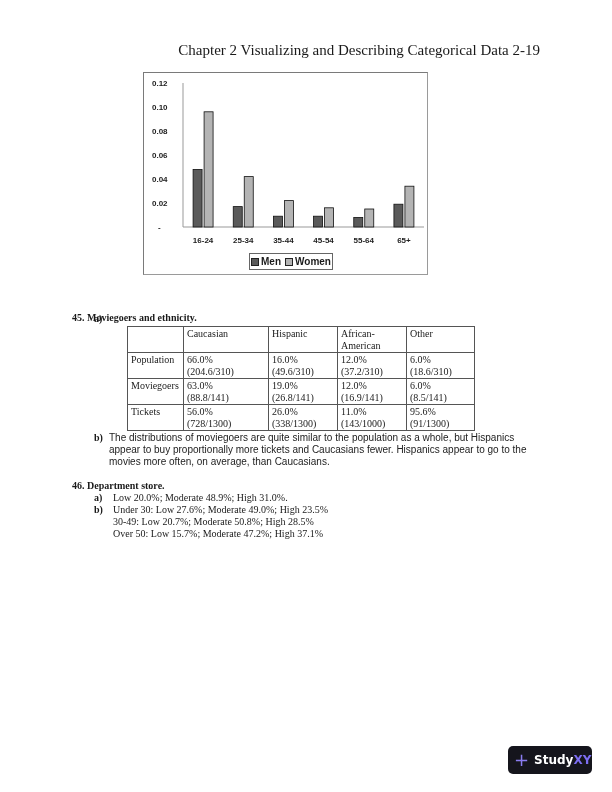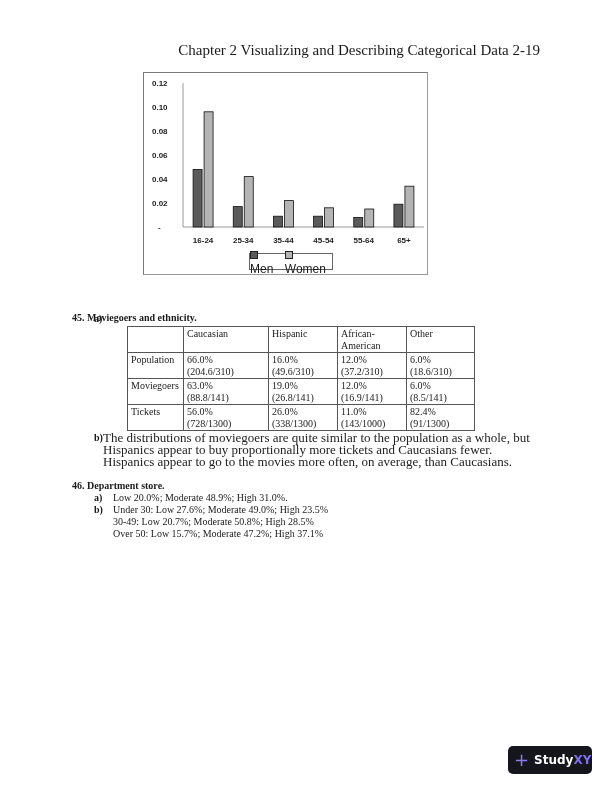--- a/index.html
+++ b/index.html
@@ -1,34 +1,34 @@
 <!DOCTYPE html>
 <html><head>
 <meta charset="utf-8">
 <style>
   html, body { margin:0; padding:0; background:#ffffff; }
   body { width:612px; height:792px; position:relative; overflow:hidden; font-family:"Liberation Serif", serif; color:#1a1a1a; }
   .header { position:absolute; right:72px; top:42px; font-size:15px; }
   .chart-box { position:absolute; left:143px; top:72px; width:285px; height:203px; border:1px solid #7a7a7a; border-right:1px solid #9a9a9a; border-bottom:1px solid #9a9a9a; box-sizing:border-box; background:#fff; font-family:"Liberation Sans", sans-serif; }
   .chart-box svg { position:absolute; left:0; top:0; }
   .tick { font-size:8px; font-weight:bold; fill:#222; font-family:"Liberation Sans", sans-serif; }
-  .legend { position:absolute; left:105px; top:180px; width:84px; height:17px; border:1px solid #666; box-sizing:border-box; font-size:12px; display:flex; align-items:center; justify-content:center; gap:4px; font-family:"Liberation Sans", sans-serif; }
+  .legend { position:absolute; left:105px; top:180px; width:84px; height:17px; border:1px solid #666; box-sizing:border-box; font-size:10px; display:flex; align-items:center; justify-content:center; gap:4px; font-family:"Liberation Sans", sans-serif;font-weight:bold; }
   .sw { display:inline-block; width:6px; height:6px; border:1px solid #222; margin-right:2px; vertical-align:middle; }
   .q-title { position:absolute; font-weight:bold; font-size:10px; }
   .part { position:absolute; font-weight:bold; font-size:10px; }
   table.data { position:absolute; left:127px; top:326px; border-collapse:collapse; font-size:10px; line-height:12px; }
   table.data td { border:1px solid #555; vertical-align:top; padding:1px 2px 0 3px; }
   table.data td.c0 { width:50px; }
   table.data td.c1 { width:79px; }
   table.data td.c2 { width:63px; }
   table.data td.c3 { width:63px; }
   table.data td.c4 { width:62px; }
   table.data tr.hdr td { height:23px; }
   table.data tr.row td { height:23px; }
-  .para { position:absolute; left:103px; top:432px; width:430px; font-family:Liberation Serif, serif; font-size:13px; line-height:12px; color:#222; }
+  .para { position:absolute; left:109px; top:432px; width:430px; font-family:Liberation Sans, sans-serif; font-size:10px; line-height:12px; color:#222; }
   .para-label { position:absolute; left:94px; top:432px; font-weight:bold; font-size:10px; }
   .lines { position:absolute; left:113px; font-size:10px; line-height:12px; }
   .badge { position:absolute; left:508px; top:746px; width:84px; height:28px; background:#15151c; border-radius:5px; display:flex; align-items:center; padding-left:6px; box-sizing:border-box; font-family:"DejaVu Sans", sans-serif; font-weight:bold; font-size:12px; color:#fff; }
   .badge .plus { color:#8a7cf0; font-size:18px; font-weight:normal; margin-right:5px; line-height:1; }
   .badge .xy { color:#7d6ef2;margin-top:21px; }
 </style>
 </head>
 <body>
 
 <div class="header">Chapter 2 Visualizing and Describing Categorical Data   2-19</div>
@@ -93,21 +93,21 @@
     <td><span>63.0%</span><br><span>(88.8/141)</span></td>
     <td><span>19.0%</span><br><span>(26.8/141)</span></td>
     <td><span>12.0%</span><br><span>(16.9/141)</span></td>
     <td><span>6.0%</span><br><span>(8.5/141)</span></td>
   </tr>
   <tr class="row">
     <td>Tickets</td>
     <td><span>56.0%</span><br><span>(728/1300)</span></td>
     <td><span>26.0%</span><br><span>(338/1300)</span></td>
     <td><span>11.0%</span><br><span>(143/1000)</span></td>
-    <td><span>82.4%</span><br><span>(91/1300)</span></td>
+    <td><span>95.6%</span><br><span>(91/1300)</span></td>
   </tr>
 </tbody>
   </table>
 
 <div class="para-label">b)</div>
 <div class="para">The distributions of moviegoers are quite similar to the population as a whole, but Hispanics appear to buy proportionally more tickets and Caucasians fewer. Hispanics appear to go to the movies more often, on average, than Caucasians.</div>
 
 <div class="q-title" style="left:72px; top:480px;">46.  Department store.</div>
 <div class="part" style="left:94px; top:492px;">a)</div>
 <div class="lines" style="top:492px;">Low 20.0%; Moderate 48.9%; High 31.0%.</div>

